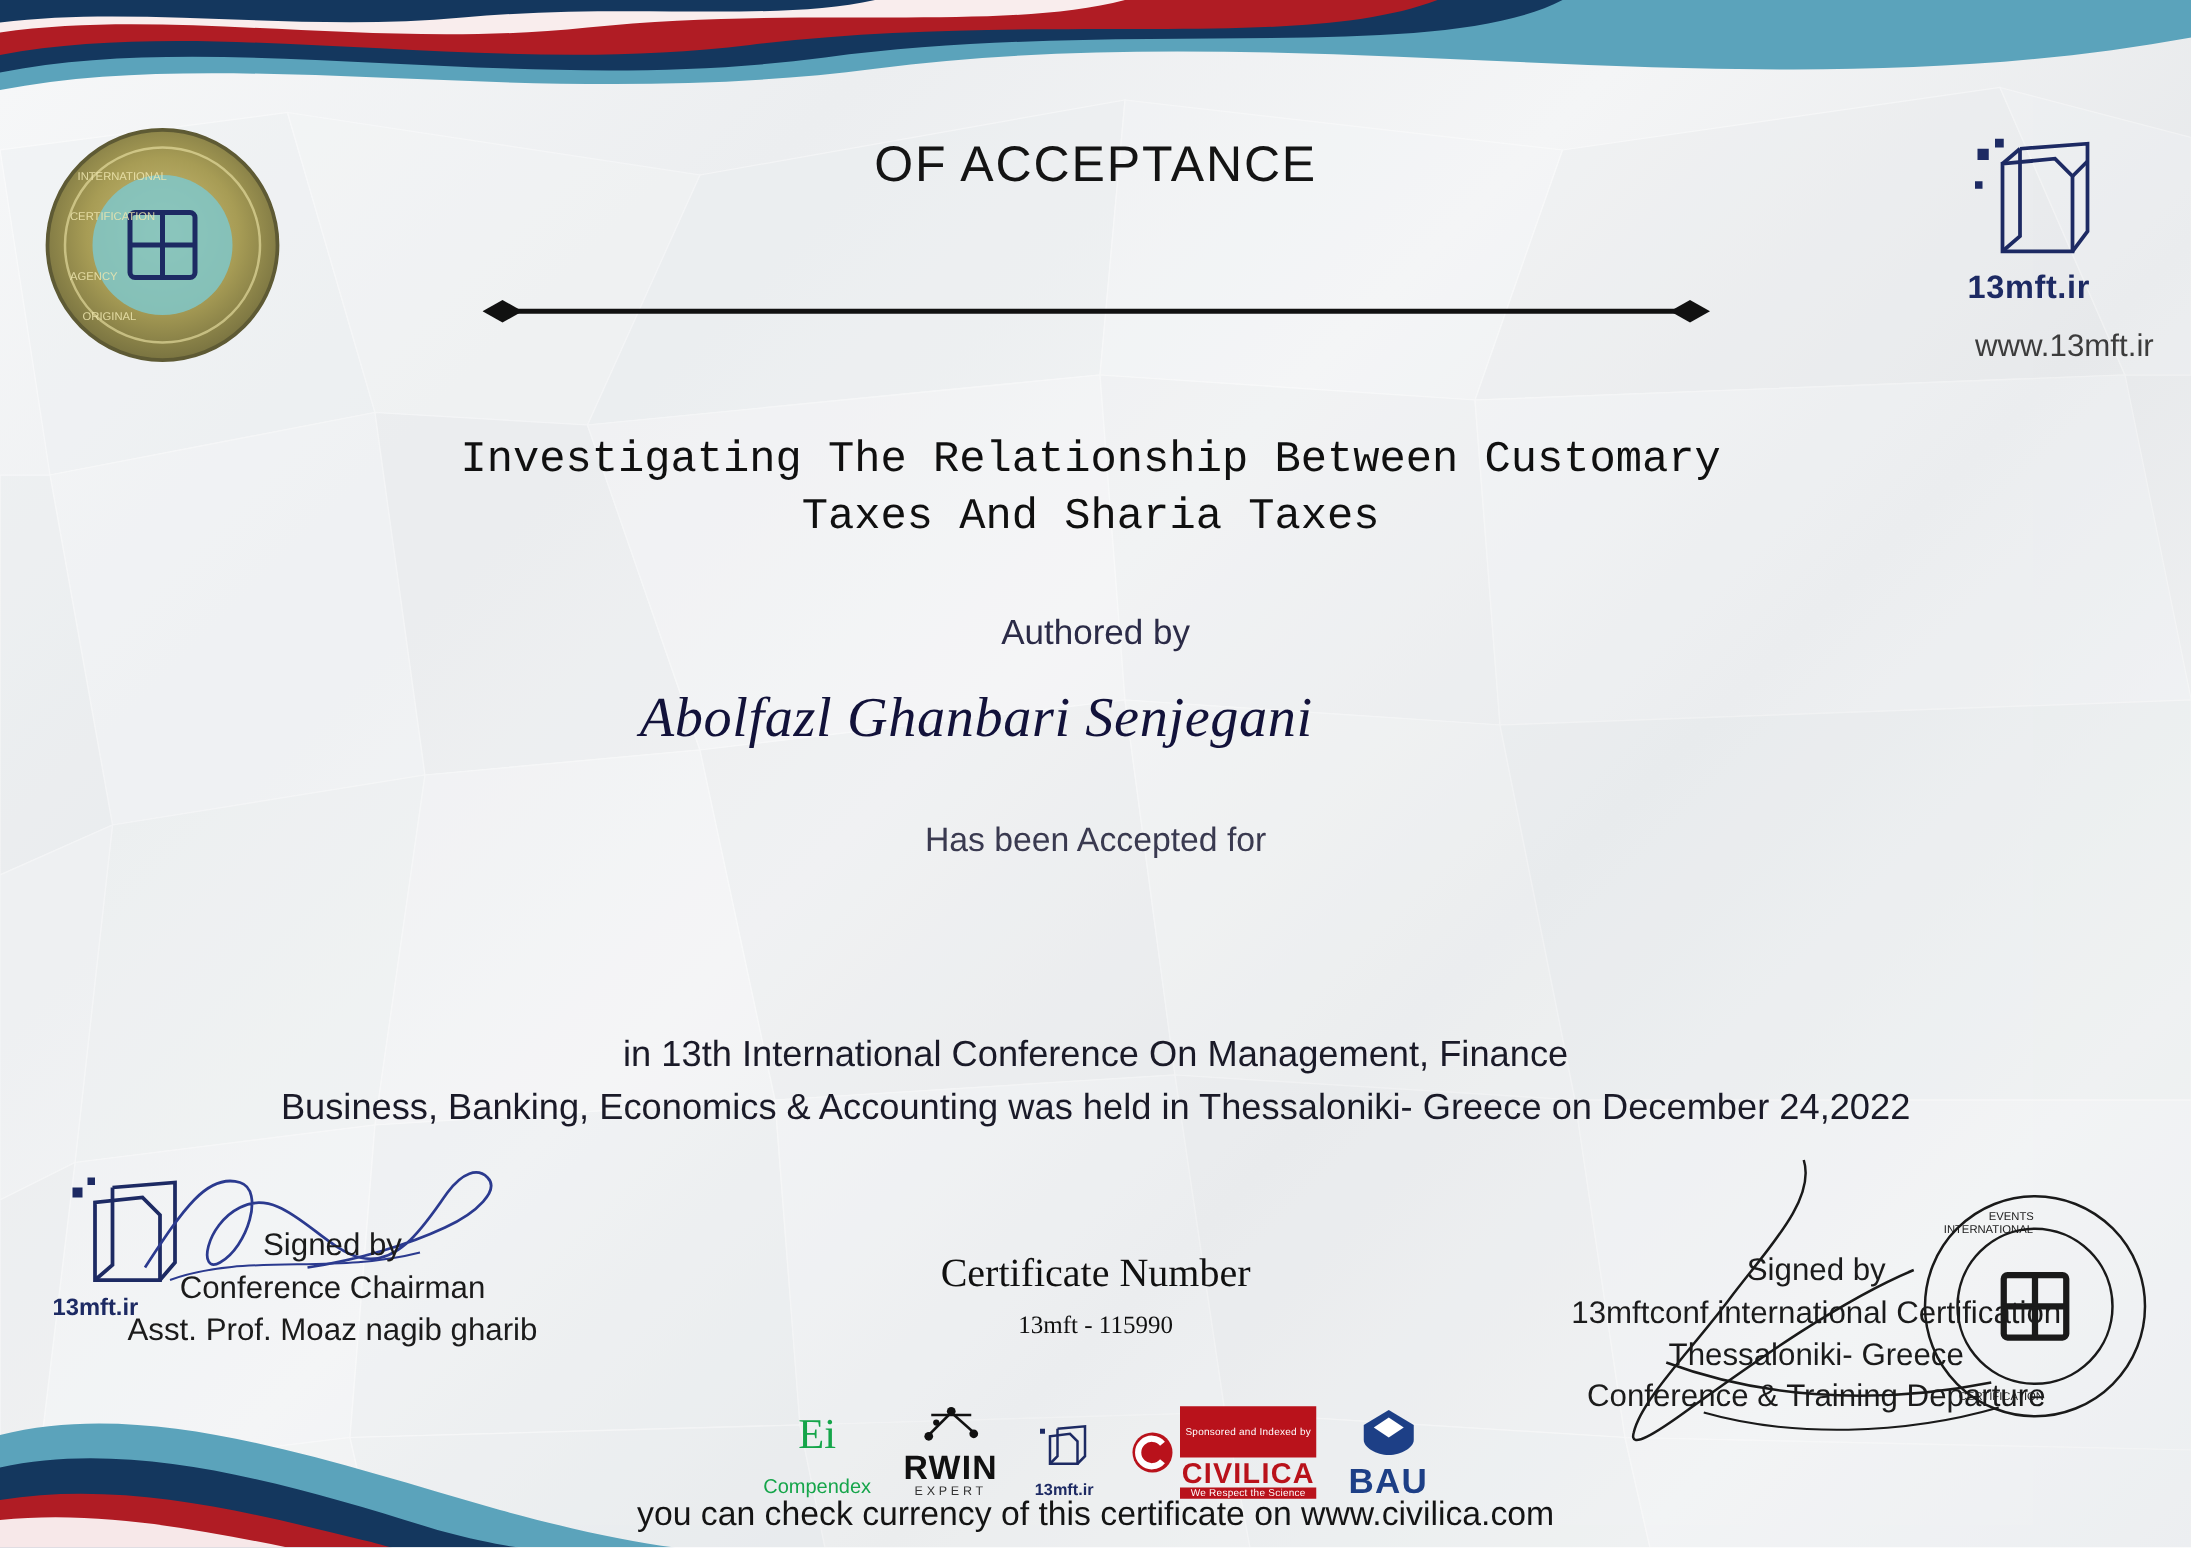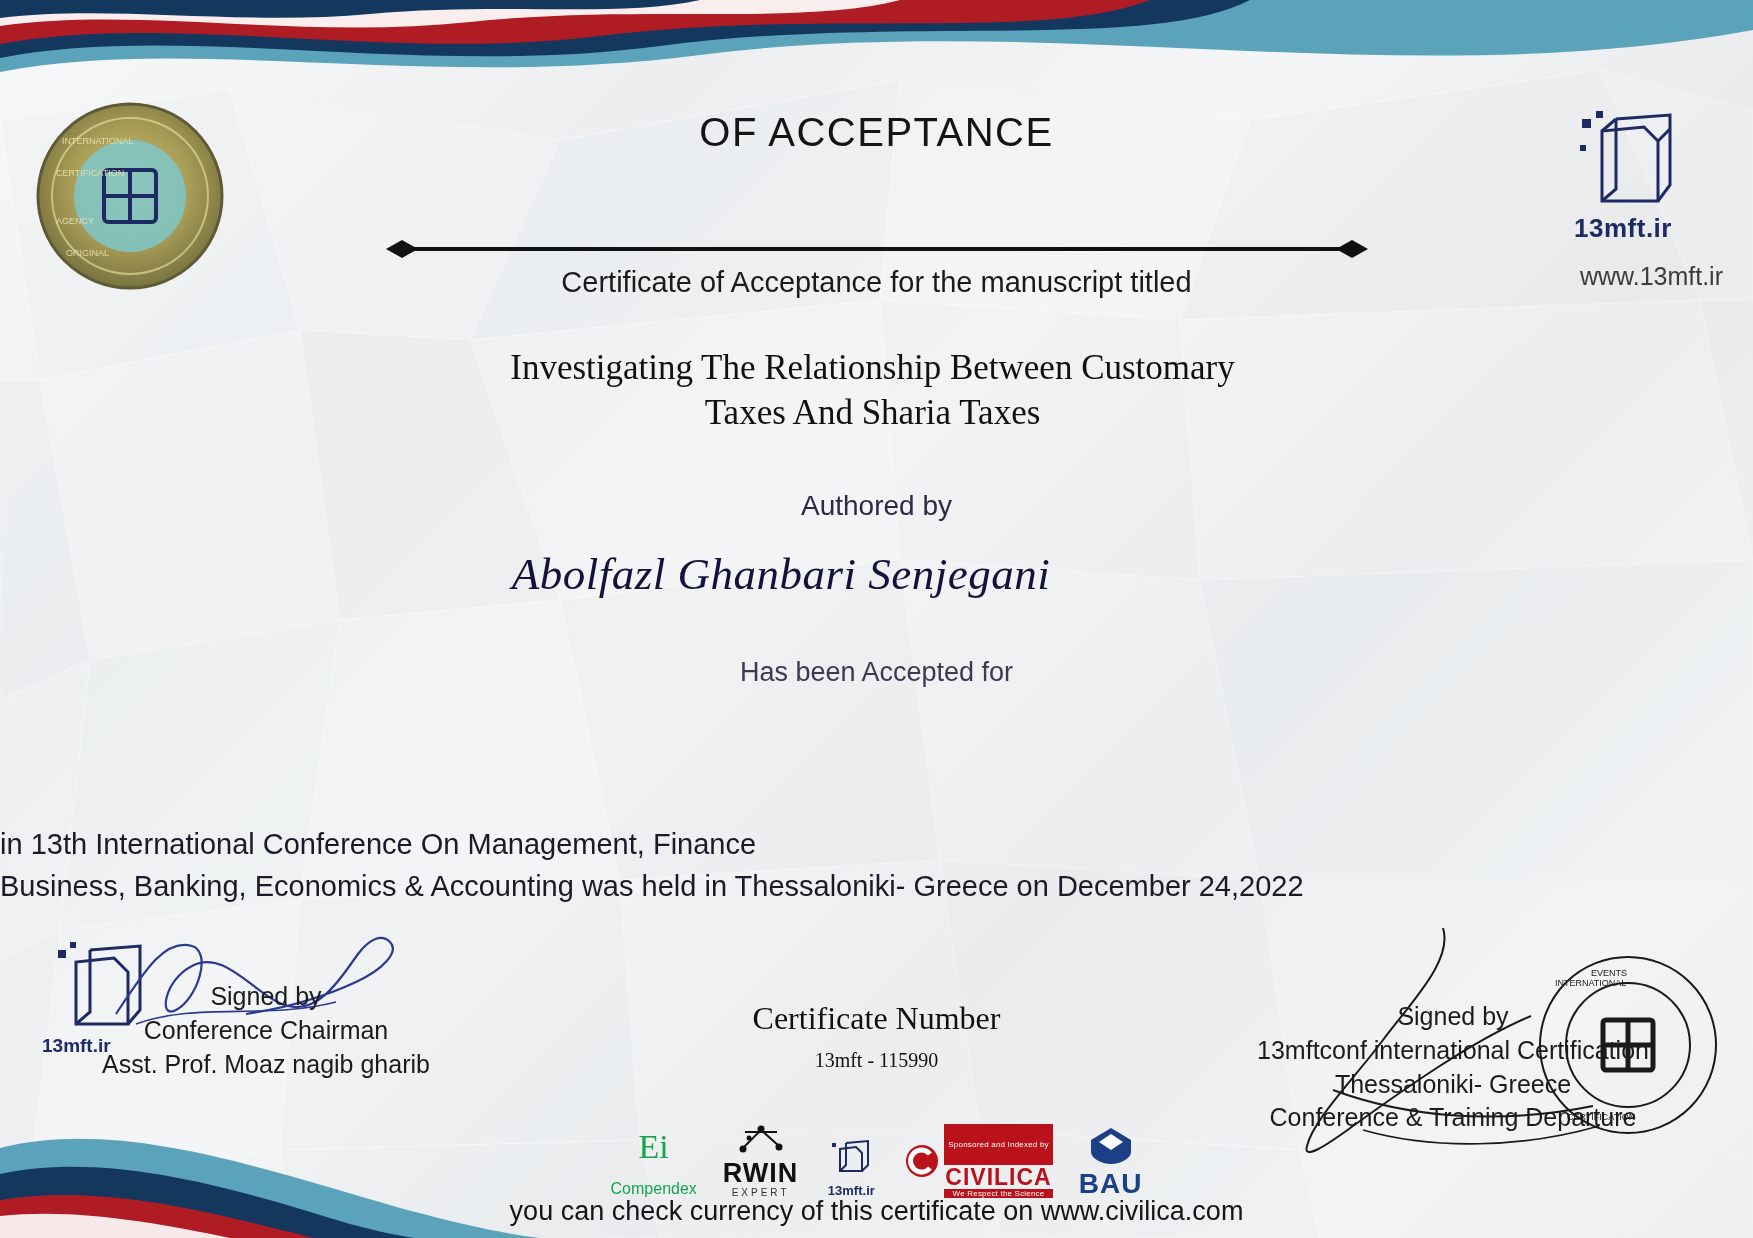--- a/index.html
+++ b/index.html
@@ -125,21 +125,21 @@
     font-size: 29px;
     color: #1a1a1a;
   }
 
   .paper-title {
     position: absolute;
     top: 346px;
     left: 0;
     width: 1745px;
     text-align: center;
-    font-family: Liberation Serif, serif;
+    font-family: Liberation Mono, monospace;
     font-size: 35px;
     color: #101010;
     line-height: 1.28;
   }
 
   .authored-by {
     position: absolute;
     top: 490px;
     left: 0;
     width: 1753px;
@@ -182,21 +182,21 @@
     font-family: "Liberation Serif", serif;
     font-size: 33px;
     color: #101010;
   }
 
   .conference-info {
     position: absolute;
     top: 823px;
     left: 0;
     width: 1753px;
-    text-align: left;
+    text-align: center;
     font-family: "Liberation Sans", sans-serif;
     font-size: 29px;
     color: #1a1a28;
     line-height: 1.45;
   }
 
   
   .sig-left {
     position: absolute;
     left: 36px;
@@ -469,21 +469,20 @@
   <div class="title-block">
     <div class="title-sub">OF ACCEPTANCE</div>
   </div>
 
   <svg class="divider" viewBox="0 0 982 22">
     <line x1="18" y1="11" x2="964" y2="11" stroke="#111" stroke-width="4"></line>
     <polygon points="0,11 16,2 32,11 16,20" fill="#111"></polygon>
     <polygon points="950,11 966,2 982,11 966,20" fill="#111"></polygon>
   </svg>
 
-  <div class="line-manuscript">Certificate of Acceptance for the manuscript titled</div>
 
   <div class="paper-title">
     <div>Investigating The Relationship Between Customary</div>
     <div>Taxes And Sharia Taxes</div>
   </div>
 
   <div class="authored-by">Authored by</div>
   <div class="author-name">Abolfazl Ghanbari Senjegani</div>
 
   <div class="accepted-for">Has been Accepted for</div>

